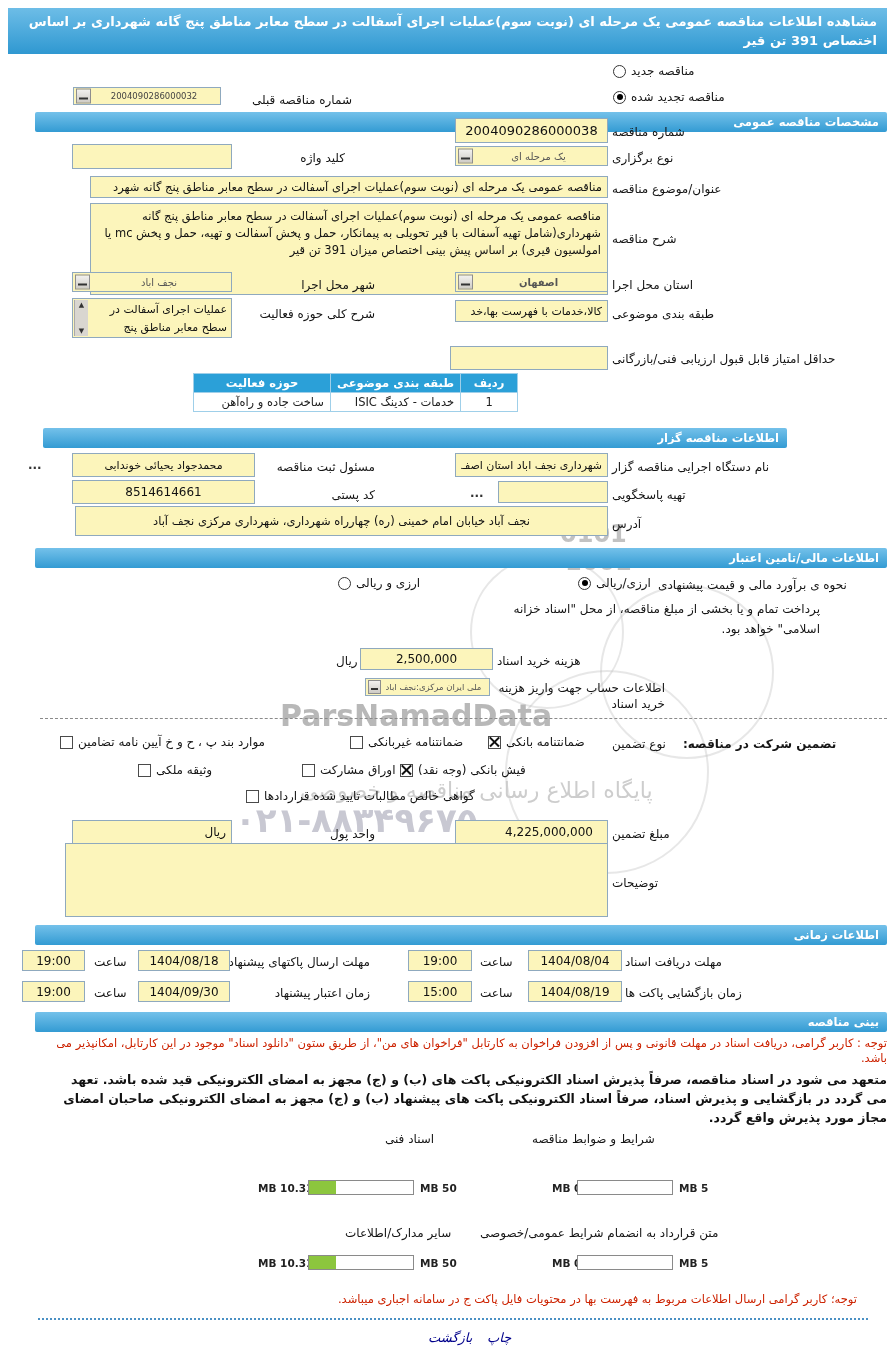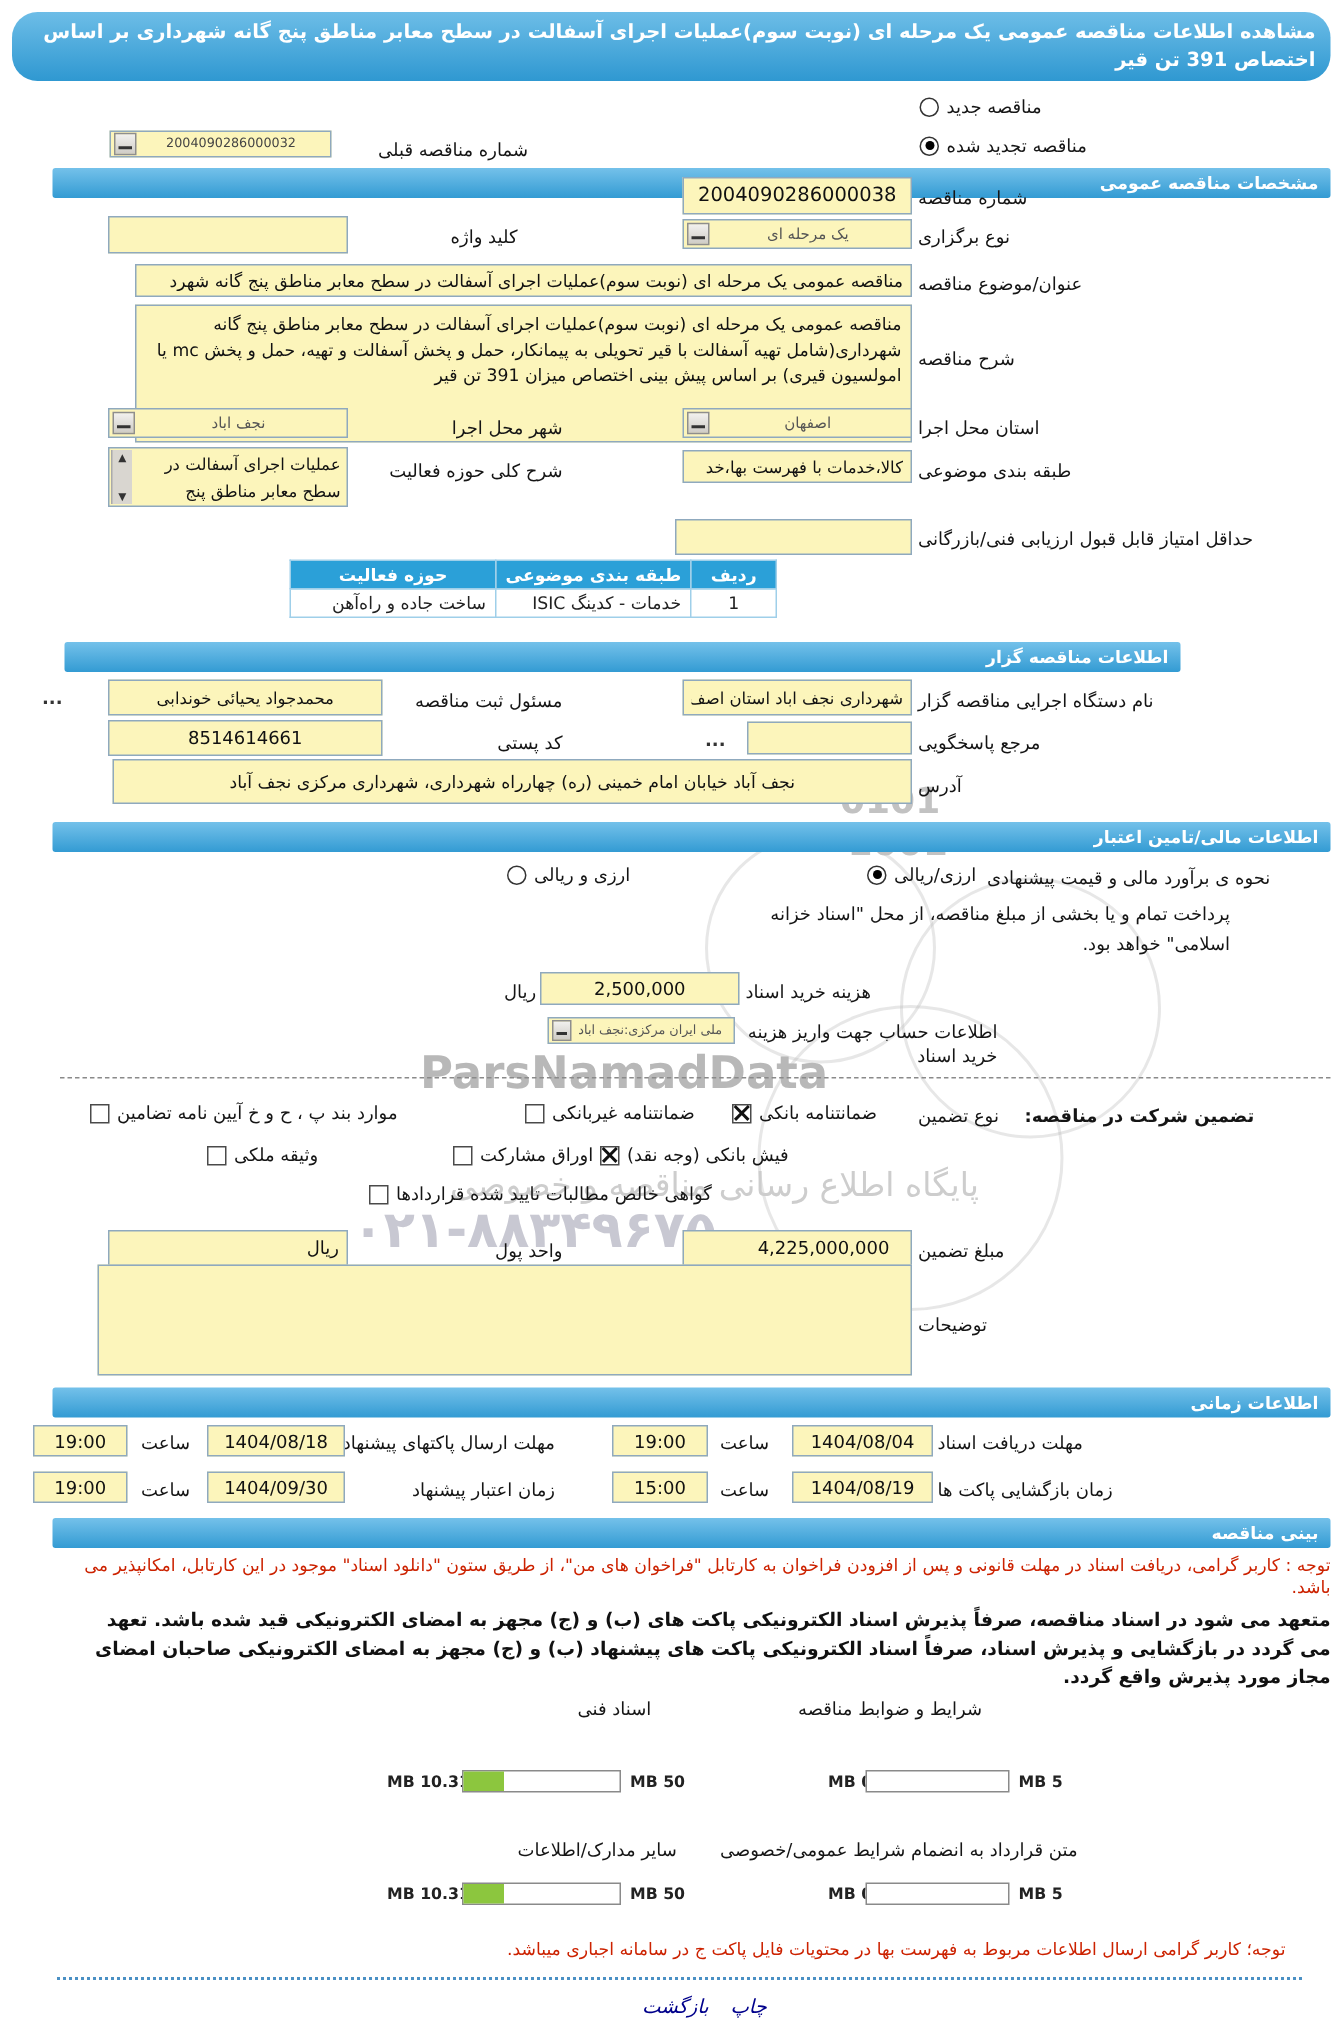--- a/index.html
+++ b/index.html
@@ -59,21 +59,21 @@
     <div class="wmc" style="left:470px;top:555px;width:150px;height:150px;"></div>
     <div class="wmc" style="left:600px;top:585px;width:170px;height:170px;"></div>
     <div class="wmc" style="left:505px;top:670px;width:200px;height:200px;"></div>
     <div class="wm" style="left:560px;top:520px;font-size:24px;font-weight:bold;direction:ltr;">0101</div>
     <div class="wm" style="left:565px;top:548px;font-size:24px;font-weight:bold;direction:ltr;">1001</div>
     <div class="wm" style="left:280px;top:698px;font-size:30px;font-weight:bold;direction:ltr;color:#b8b8b8;">ParsNamadData</div>
     <div class="wm" style="left:300px;top:778px;font-size:22px;color:#cdcdcd;">پایگاه اطلاع رسانی مناقصه و خصوصی</div>
     <div class="wm" style="left:235px;top:800px;font-size:34px;font-weight:bold;direction:ltr;color:#c8c8d2;">۰۲۱-۸۸۳۴۹۶۷۵</div>
   </div>
 
-  <div class="abs titlebar" style="left:8px;top:8px;width:879px;min-height:44px;border-radius:17px;">مشاهده اطلاعات مناقصه عمومی یک مرحله ای (نوبت سوم)عملیات اجرای آسفالت در سطح معابر مناطق پنج گانه شهرداری بر اساس اختصاص 391 تن قیر</div>
+  <div class="abs titlebar" style="left:8px;top:8px;width:879px;min-height:44px;">مشاهده اطلاعات مناقصه عمومی یک مرحله ای (نوبت سوم)عملیات اجرای آسفالت در سطح معابر مناطق پنج گانه شهرداری بر اساس اختصاص 391 تن قیر</div>
 
   <div class="opt" style="left:613px;top:64px;">
     <span class="ctl radio"></span>
     <span class="txt">مناقصه جدید</span>
   </div>
   <div class="opt" style="left:613px;top:90px;">
     <span class="ctl radio on"></span>
     <span class="txt">مناقصه تجدید شده</span>
   </div>
   <div class="abs lbl" style="left:252px;top:93px;">شماره مناقصه قبلی</div>
@@ -101,21 +101,21 @@
 
   <div class="abs lbl" style="left:612px;top:182px;">عنوان/موضوع مناقصه</div>
   <div class="abs inp rt" style="left:90px;top:176px;width:518px;height:22px;font-size:11.5px;">
     <span class="val">مناقصه عمومی یک مرحله ای (نوبت سوم)عملیات اجرای آسفالت در سطح معابر مناطق پنج گانه شهرد</span>
   </div>
 
   <div class="abs lbl" style="left:612px;top:232px;">شرح مناقصه</div>
   <div class="abs area" style="left:90px;top:203px;width:518px;height:92px;white-space:normal;">مناقصه عمومی یک مرحله ای (نوبت سوم)عملیات اجرای آسفالت در سطح معابر مناطق پنج گانه شهرداری(شامل تهیه آسفالت با قیر تحویلی به پیمانکار، حمل و پخش آسفالت و تهیه، حمل و پخش mc یا امولسیون قیری) بر اساس پیش بینی اختصاص میزان 391 تن قیر</div>
 
   <div class="abs lbl" style="left:612px;top:278px;">استان محل اجرا</div>
-  <div class="abs inp center" style="left:455px;top:272px;width:153px;height:20px;padding-left:19px;">
+  <div class="abs inp center" style="left:455px;top:272px;width:153px;height:20px;padding-left:19px;font-weight:bold;">
     <span class="val" style="font-size:10px;color:#555;">اصفهان</span>
     <span class="combo-btn"></span>
   </div>
   <div class="abs lbl" style="right:520px;top:278px;margin-left:31px;">شهر محل اجرا</div>
   <div class="abs inp center" style="left:72px;top:272px;width:160px;height:20px;padding-left:19px;">
     <span class="val" style="font-size:10px;color:#555;">نجف اباد</span>
     <span class="combo-btn"></span>
   </div>
 
   <div class="abs lbl" style="left:612px;top:307px;">طبقه بندی موضوعی</div>
@@ -156,21 +156,21 @@
   <div class="abs lbl" style="left:612px;top:460px;">نام دستگاه اجرایی مناقصه گزار</div>
   <div class="abs inp rt" style="left:455px;top:453px;width:153px;height:24px;font-size:11px;">
     <span class="val">شهرداری نجف اباد استان اصف</span>
   </div>
   <div class="abs lbl" style="right:520px;top:460px;">مسئول ثبت مناقصه</div>
   <div class="abs inp center" style="left:72px;top:453px;width:183px;height:24px;font-size:11px;">
     <span class="val">محمدجواد یحیائی خوندابی</span>
   </div>
   <div class="abs dots" style="left:28px;top:458px;">...</div>
 
-  <div class="abs lbl" style="left:612px;top:488px;">مرجع پاسخگویی</div>
+  <div class="abs lbl" style="left:612px;top:488px;">تهیه پاسخگویی</div>
   <div class="abs inp" style="left:498px;top:481px;width:110px;height:22px;">
     <span class="val"></span>
   </div>
   <div class="abs dots" style="left:470px;top:486px;">...</div>
   <div class="abs lbl" style="right:520px;top:488px;">کد پستی</div>
   <div class="abs inp center" style="left:72px;top:480px;width:183px;height:24px;">
     <span class="val">8514614661</span>
   </div>
 
   <div class="abs lbl" style="left:612px;top:517px;">آدرس</div>

